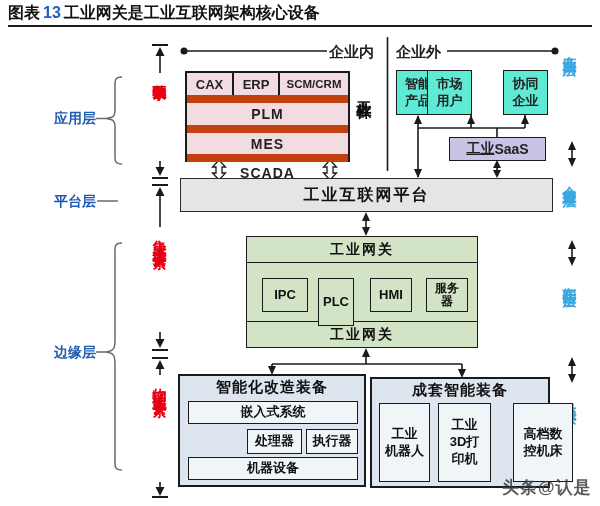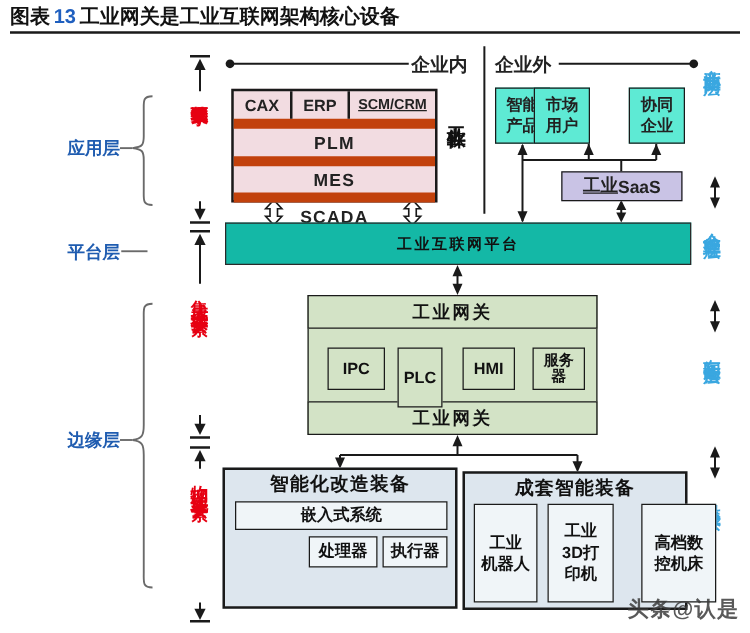--- a/index.html
+++ b/index.html
@@ -10,24 +10,24 @@
   .vtext{writing-mode:vertical-rl;text-orientation:upright;}
   .figtitle{font-size:16px;font-weight:bold;color:#111;white-space:nowrap;}
   .figtitle .num{color:#1f5fbf;padding:0 3px;}
   .hdr{font-size:15px;font-weight:bold;color:#222;white-space:nowrap;}
   .bluelab{font-size:14px;font-weight:bold;color:#1f5cb0;white-space:nowrap;}
   .redlab{font-size:14px;font-weight:bold;color:#e60012;line-height:1.0;}
   .cyanlab{font-size:14px;font-weight:bold;color:#3aa7e0;letter-spacing:2px;line-height:1.0;}
   .pinkstack{border:2px solid #1a1a1a;background:#f2dce1;}
   .pinkrow{border-top:8px solid #c2410c;font-size:14px;font-weight:600;color:#222;letter-spacing:1px;}
   .pinkcell{border-right:2px solid #1a1a1a;font-size:13px;font-weight:600;color:#222;}
-  .pinkcell:last-child{border-right:none;text-decoration:underline;}
+  .pinkcell:last-child{border-right:none;}
   .pbox{border:1.5px solid #1a1a1a;background:#5eead4;font-size:13px;font-weight:bold;color:#222;line-height:1.25;}
   .saas{border:1.5px solid #1a1a1a;background:#c9c3e5;font-size:14px;font-weight:bold;color:#222;}
-  .platform{border:1.5px solid #2a2a2a;background:#14b8a6;font-size:12px;font-weight:bold;color:#111;letter-spacing:2px;}
+  .platform{border:1.5px solid #2a2a2a;background:#e5e5e5;font-size:16px;font-weight:bold;color:#111;letter-spacing:2px;}
   .greenbar{border:1.5px solid #1a1a1a;background:#d3e3c6;font-size:14px;font-weight:bold;color:#111;letter-spacing:2px;}
   .greenout{border:1.5px solid #1a1a1a;background:#d3e3c6;}
   .gdev{border:1.5px solid #1a1a1a;background:#d3e3c6;font-size:13px;font-weight:600;color:#111;line-height:1.1;}
   .equip{border:2px solid #1a1a1a;background:#dde6ee;}
   .equiptitle{font-size:15px;font-weight:bold;color:#111;letter-spacing:1px;text-align:center;white-space:nowrap;}
   .innerbox{border:1.5px solid #1a1a1a;background:#f0f5f8;font-size:13px;font-weight:bold;color:#111;line-height:1.3;}
   .softlab{font-size:15px;font-weight:bold;color:#111;letter-spacing:1px;}
   .watermark{font-size:17px;font-weight:bold;color:#3d3d3d;opacity:.85;letter-spacing:1px;white-space:nowrap;}
   svg line,svg path.ln{stroke:#1a1a1a;stroke-width:1.6;fill:none;}
   svg .tick{stroke:#1a1a1a;stroke-width:2;}
@@ -198,20 +198,21 @@
     <div>服务</div>
     <div>器</div>
   </div>
   <div class="abs gdev ctr" style="left:370px;top:278px;width:42px;height:34px;">HMI</div>
 
   <div class="abs equip" style="left:178px;top:374px;width:188px;height:113px;">
     <div class="equiptitle" style="margin-top:2px;">智能化改造装备</div>
     <div class="abs innerbox ctr" style="left:8px;top:25px;width:170px;height:23px;">嵌入式系统</div>
     <div class="abs innerbox ctr" style="left:67px;top:53px;width:55px;height:25px;">处理器</div>
     <div class="abs innerbox ctr" style="left:126px;top:53px;width:52px;height:25px;">执行器</div>
+    <div class="abs innerbox ctr" style="left:8px;top:81px;width:170px;height:23px;">机器设备</div>
   </div>
 
   <div class="abs equip" style="left:370px;top:377px;width:180px;height:111px;">
     <div class="equiptitle" style="margin-top:2px;">成套智能装备</div>
     <div class="abs innerbox col" style="left:7px;top:24px;width:51px;height:79px;">
       <div>工业</div>
       <div>机器人</div>
     </div>
     <div class="abs innerbox col" style="left:66px;top:24px;width:53px;height:79px;">
       <div>工业</div>

